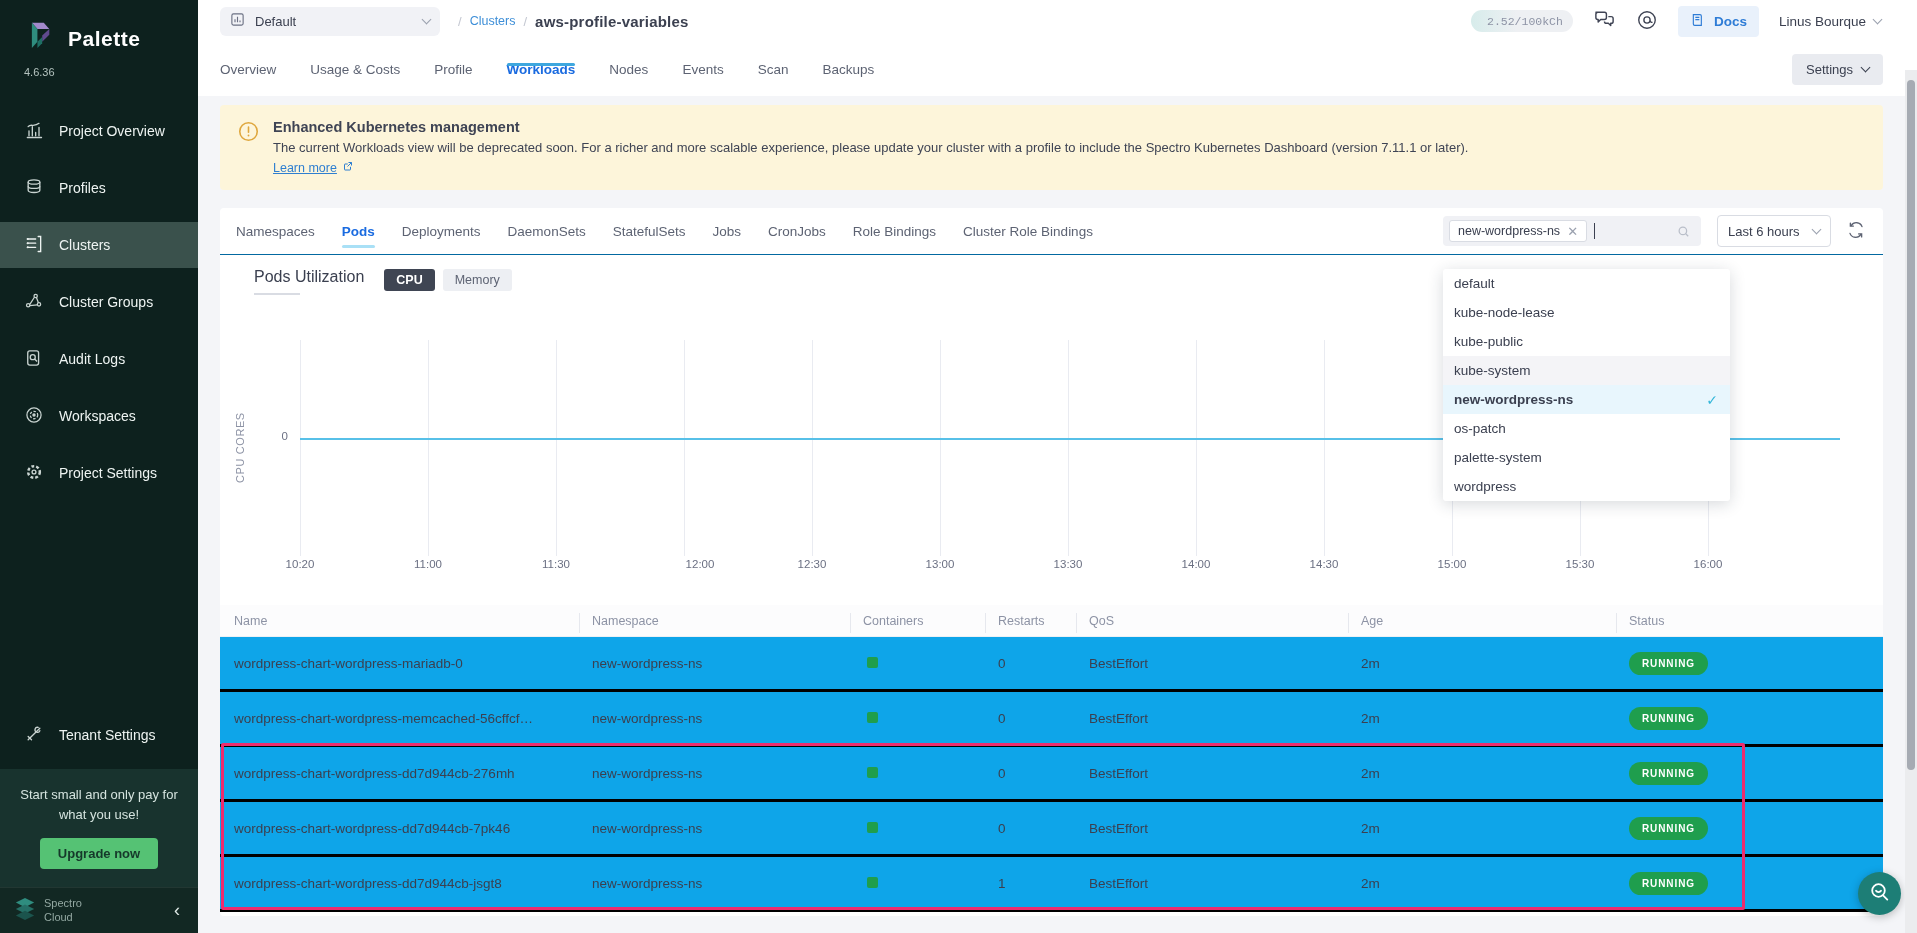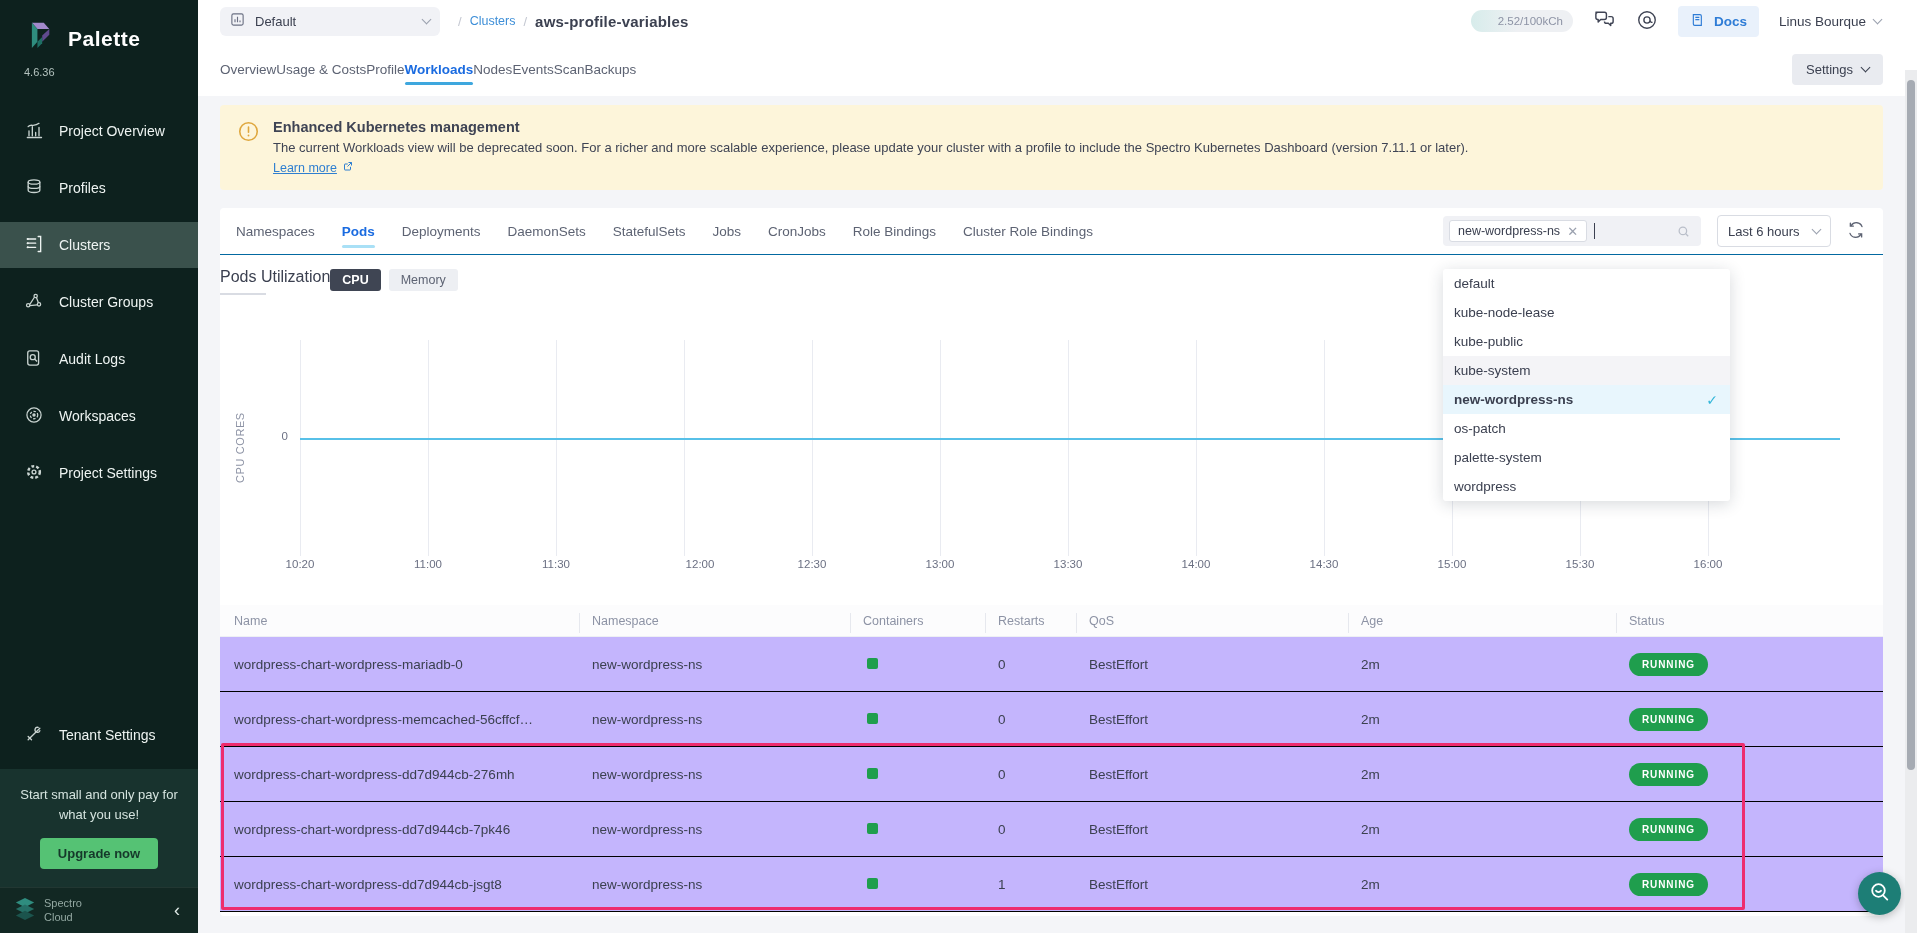--- a/index.html
+++ b/index.html
@@ -28,28 +28,28 @@
   .topbar { height:42px; background:#fff; display:flex; align-items:center; padding:0 36px 0 22px; }
   .proj-select { display:flex; align-items:center; gap:10px; background:#f1f2f6; border-radius:6px; height:29px; width:220px; padding:0 10px; cursor:pointer; }
   .proj-select .lbl { font-size:13px; color:#3b4050; }
   .chev { width:7px; height:7px; border-right:1.5px solid #9aa0ae; border-bottom:1.5px solid #9aa0ae; transform:rotate(45deg); display:inline-block; margin-top:-3px; }
   .proj-select .chev { margin-left:auto; }
   .breadcrumb { display:flex; align-items:center; gap:8px; margin-left:18px; }
   .breadcrumb .sep { color:#c3c7d1; font-size:13px; }
   .breadcrumb .crumb-link { color:#3e8fd8; font-size:12.5px; cursor:pointer; }
   .breadcrumb .crumb-cur { color:#3b4050; font-size:15px; font-weight:bold; letter-spacing:.2px; }
   .top-right { margin-left:auto; display:flex; align-items:center; gap:20px; }
-  .usage-pill { width:102px; height:22px; border-radius:11px; background:linear-gradient(90deg,#d7eceb 0%,#eef0f3 45%); display:flex; align-items:center; justify-content:flex-end; padding-right:10px; font-size:11.5px; color:#8d93a5; }
+  .usage-pill { width:102px; height:22px; border-radius:11px; background:linear-gradient(90deg,#d7eceb 0%,#eef0f3 45%); display:flex; align-items:center; justify-content:flex-end; padding-right:10px; font-size:11.5px; color:#8d93a5;font-family:Liberation Mono, monospace; }
   .icon-btn { background:none; border:none; cursor:pointer; display:flex; align-items:center; padding:0; }
   .docs-btn { display:flex; align-items:center; gap:8px; background:#e9f1fb; border:none; border-radius:4px; padding:6px 12px; color:#2e7cd6; font-size:13.5px; font-weight:bold; font-family:inherit; cursor:pointer; }
   .user { display:flex; align-items:center; gap:8px; cursor:pointer; }
   .user .uname { font-size:13.5px; color:#3b4050; }
 
   .tabbar { height:54px; background:#fff; display:flex; align-items:center; padding:0 34px 0 22px; }
-  .tabs { display:flex; height:100%; }
+  .tabs { display:flex; gap:34px; height:100%;align-items:center; }
   .tab { display:flex; align-items:center; font-size:13.5px; color:#5d6373; cursor:pointer; position:relative; }
   .tab.active { color:#1a6be0; font-weight:bold; }
   .tab.active::after { content:''; position:absolute; left:0; right:0; bottom:11px; height:3px; border-radius:2px; background:#3ea7de; }
   .settings-btn { margin-left:auto; display:flex; align-items:center; gap:9px; background:#e9ebf0; border:none; border-radius:4px; padding:8px 14px; font-family:inherit; font-size:13px; color:#3b4050; cursor:pointer; }
   .settings-btn .chev { border-color:#3b4050; }
 
   .content { padding:9px 34px 0 22px; }
   .banner { height:85px; background:#fdf5da; border-radius:4px; display:flex; gap:14px; padding:14px 18px; }
   .banner-texts { display:flex; flex-direction:column; gap:5px; }
   .banner-title { font-size:14.5px; font-weight:bold; color:#3f4454; }
@@ -64,41 +64,41 @@
   .subtab.active { color:#1a6be0; font-weight:bold; }
   .subtab.active::after { content:''; position:absolute; left:0; right:0; bottom:6px; height:3px; border-radius:2px; background:#a9e0f6; }
   .filter-group { margin-left:auto; display:flex; align-items:center; gap:16px; }
   .tag-input { width:258px; height:30px; background:#f0f1f5; border-radius:4px; display:flex; align-items:center; padding:0 10px 0 6px; cursor:text; }
   .chip { background:#fff; border:1px solid #d9dce3; border-radius:3px; display:flex; align-items:center; gap:7px; padding:3px 8px; font-size:12.5px; color:#3b4050; }
   .chip .x { color:#9aa0ae; font-size:13px; cursor:pointer; line-height:1; }
   .caret { width:1px; height:16px; background:#3b4050; margin-left:7px; }
   .tag-input svg { margin-left:auto; }
   .time-select { width:114px; height:32px; background:#fff; border:1px solid #d9dce3; border-radius:4px; display:flex; align-items:center; justify-content:space-between; padding:0 10px; font-size:13px; color:#3b4050; cursor:pointer; }
 
-  .chart-head { position:absolute; top:60px; left:0; display:flex; align-items:flex-start; }
+  .chart-head { position:absolute; top:60px; left:34px; display:flex; align-items:flex-start; gap:20px; }
   .chart-title { font-size:16px; color:#3b4050; }
   .chart-title::after { content:''; display:block; width:46px; height:2px; background:#d9dce3; margin-top:7px; }
   .modes { display:flex; gap:8px; margin-top:1px; }
   .mode { font-size:12.5px; padding:4px 12px; border-radius:3px; background:#edeff3; color:#5d6373; cursor:pointer; }
   .mode.active { background:#3f4553; color:#fff; font-weight:bold; }
 
   .ylabel { position:absolute; left:14px; top:168px; height:144px; display:flex; align-items:center; justify-content:center; writing-mode:vertical-rl; transform:rotate(180deg); font-size:11px; color:#8d93a5; letter-spacing:.6px; }
   .ytick { position:absolute; left:44px; top:222px; width:24px; text-align:right; font-size:11.5px; color:#6b7083; }
   .plot { position:absolute; left:80px; top:132px; width:1540px; height:216px; }
   .gridline { position:absolute; top:0; bottom:0; width:1px; background:#e9ebf1; }
   .series-line { position:absolute; left:0; width:100%; top:98px; height:2px; }
   .xlabels { position:absolute; left:80px; top:350px; width:1540px; height:16px; }
   .xlabel { position:absolute; width:56px; text-align:center; font-size:11.5px; color:#6b7083; }
 
   .table { position:absolute; left:0; right:0; top:397px; }
   .thead, .trow { display:grid; grid-template-columns:358px 271px 135px 91px 272px 268px 1fr; align-items:center; padding-left:14px; }
   .thead { height:32px; font-size:12.5px; color:#8d93a5; border-bottom:1px solid #eef0f4; background:#fcfcfd; }
   .th { position:relative; }
   .th:not(:first-child)::before { content:''; position:absolute; left:-13px; top:-1px; height:20px; width:1px; background:#e6e8ee; }
-  .trow { height:55px; font-size:13.5px; color:#3b4050; border-bottom:1px solid #000000; background:#c4b5fd; }
+  .trow { height:55px; font-size:13.5px; color:#3b4050; border-bottom:3px solid #000000; background:#0ea5e9; }
   .csq { display:inline-block; width:11px; height:11px; border-radius:2px; background:#1f9e4d; margin-left:4px; }
   .badge { display:inline-block; background:#1f9e4d; color:#fff; font-size:10px; font-weight:bold; letter-spacing:.9px; padding:6px 13px; border-radius:13px; }
 
   
   .ns-dropdown { position:absolute; left:1443px; top:269px; width:287px; background:#fff; border-radius:3px; box-shadow:0 3px 16px rgba(31,45,61,.18); z-index:50; padding:0; }
   .ns-opt { height:29px; display:flex; align-items:center; padding:0 12px 0 11px; font-size:13.5px; color:#3b4050; cursor:pointer; }
   .ns-opt.hovered { background:#f4f4f7; }
   .ns-opt.selected { background:#e8f6fd; font-weight:bold; }
   .ns-check { display:none; margin-left:auto; color:#33b6d9; font-size:14px; font-weight:bold; }
   .ns-opt.selected .ns-check { display:block; }

